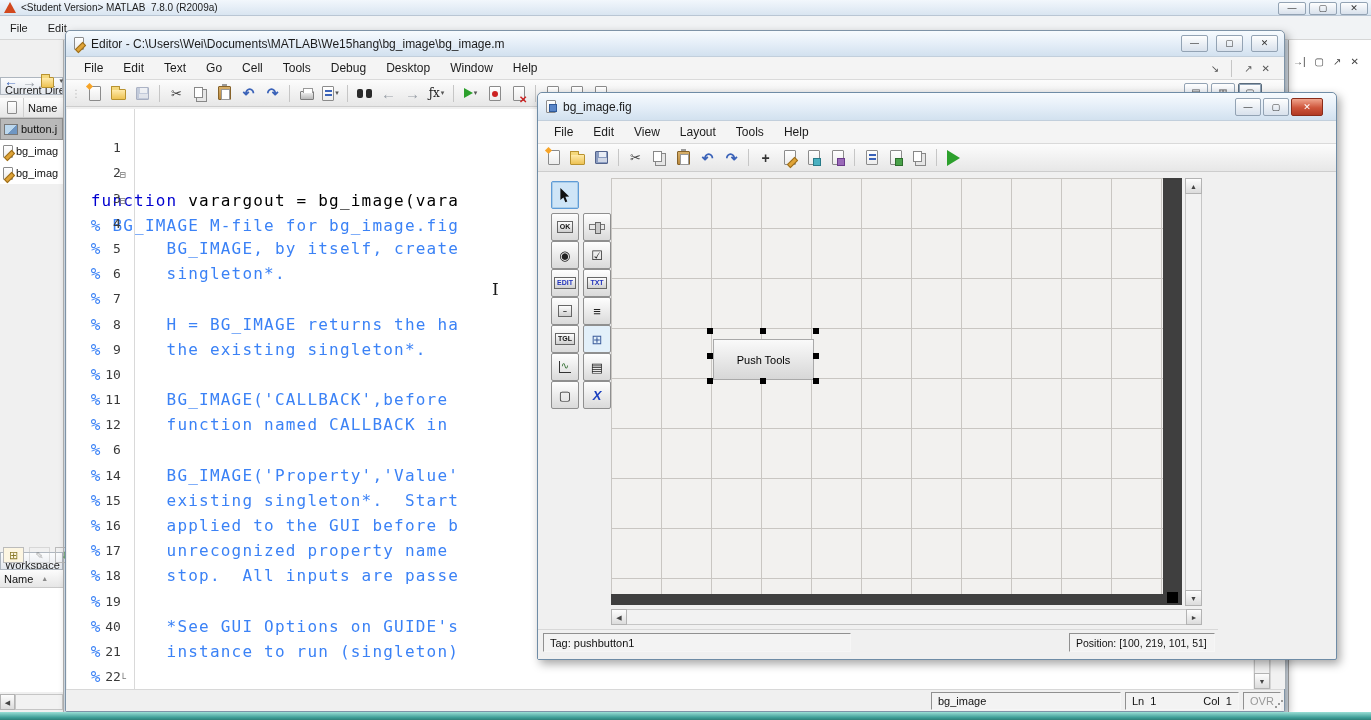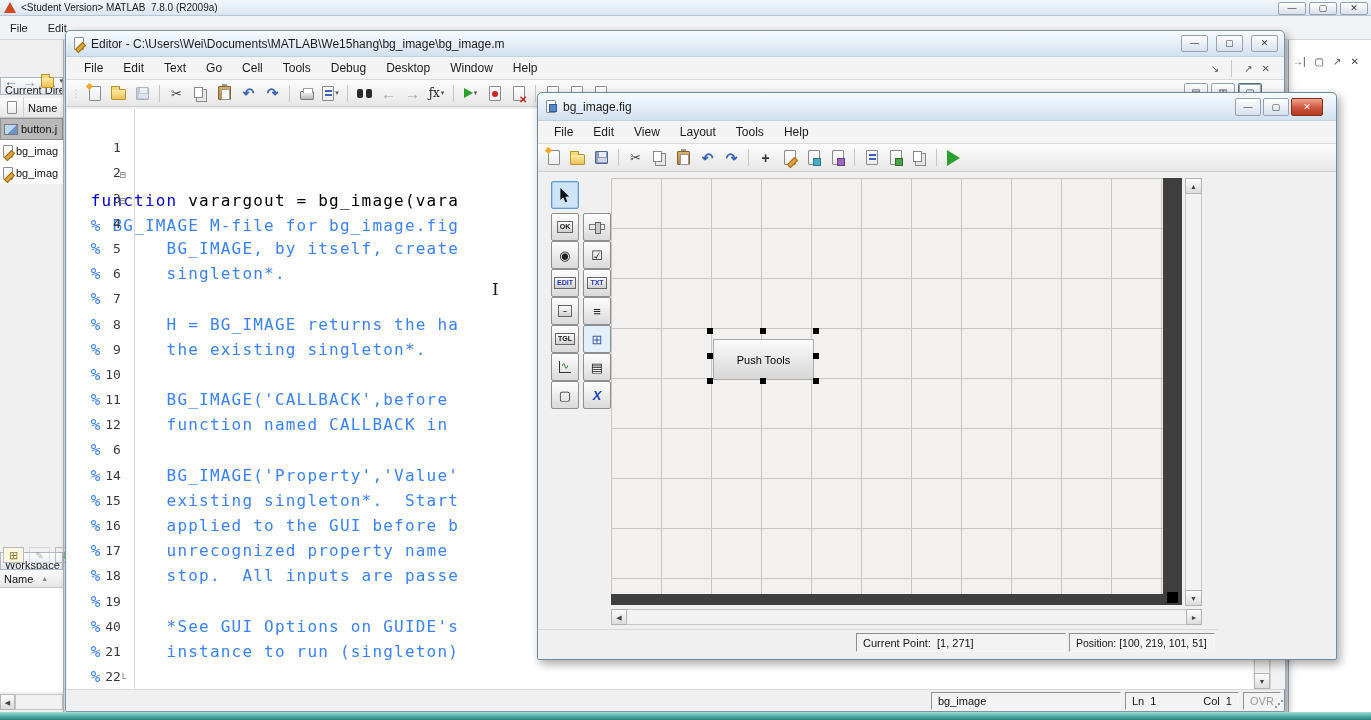--- a/index.html
+++ b/index.html
@@ -640,21 +640,21 @@
         <span class="sb-btn" style="position:absolute;left:-1px;bottom:-1px;width:17px;height:16px;">▼</span>
       </div>
       <div class="abs sb-track" style="left:73px;top:434px;width:591px;height:16px;">
         <span class="sb-btn" style="position:absolute;left:-1px;top:-1px;width:16px;height:16px;">◀</span>
         <span class="sb-btn" style="position:absolute;right:-1px;top:-1px;width:16px;height:16px;">►</span>
       </div>
     </div>
 
     <div class="abs" style="left:0;top:536px;width:680px;height:30px;background:#f0f0f0;
          border-top:1px solid #d8d8d8;">
-      <span class="sunken" style="position:absolute;left:318px;top:3px;width:210px;height:19px;">Current Point:  [1, 271]</span>
+      <span class="sunken" style="position:absolute;left:5px;top:3px;width:308px;height:19px;">Tag: pushbutton1</span>
       <span class="sunken" style="position:absolute;left:531px;top:3px;width:146px;height:19px;
             font-size:10.5px;">Position: [100, 219, 101, 51]</span>
     </div>
   </div>
 
   <span class="ibeam" style="left:492px;top:279px;">I</span>
 
   <div class="teal-strip"></div>
 </div>
 

